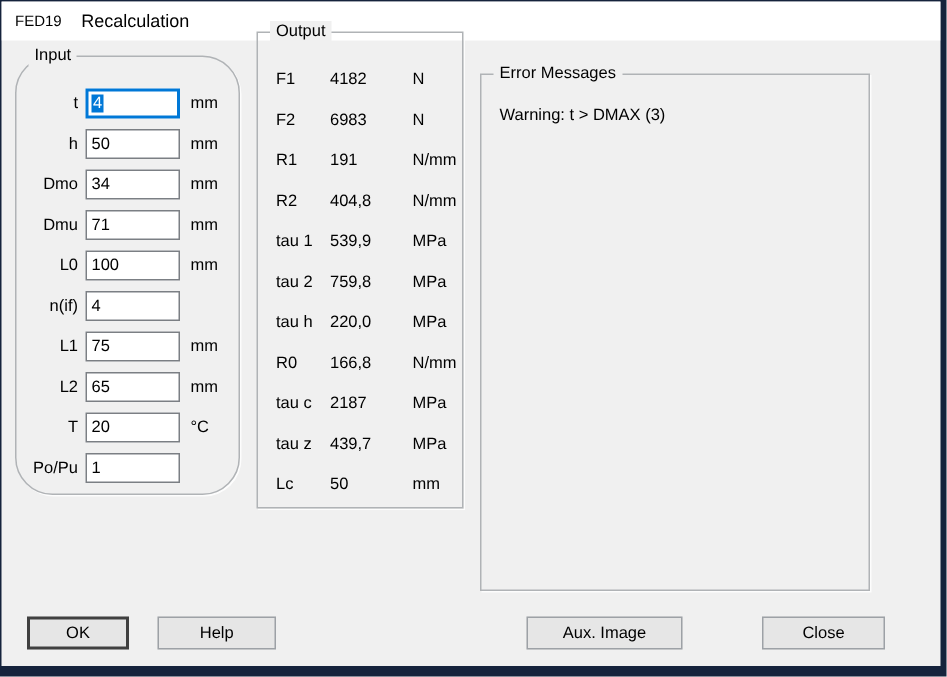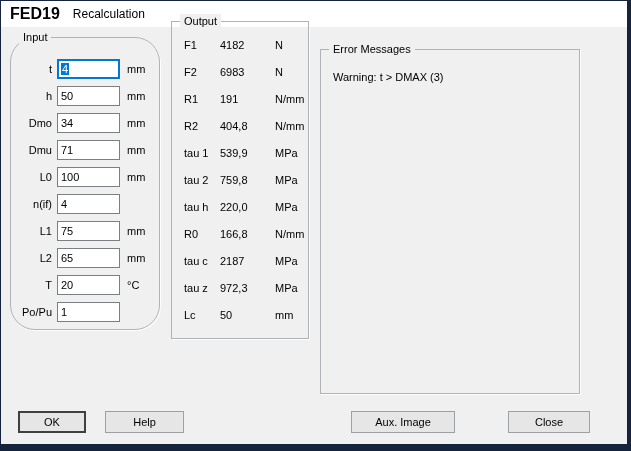--- a/index.html
+++ b/index.html
@@ -13,21 +13,21 @@
     background:#15233c; overflow:hidden;
   }
   .window {
     position:absolute; left:1px; top:1px; width:626px; height:443px;
     background:#f0f0f0; overflow:hidden;
   }
   .titlebar {
     position:absolute; left:0; top:0; width:626px; height:26px;
     background:#ffffff; display:flex; align-items:center;
   }
-  .titlebar .t-app { margin-left:9px; font-size:16px;font-weight:bold; }
+  .titlebar .t-app { margin-left:9px; font-size:10px; }
   .titlebar .t-doc { margin-left:13px; font-size:12px; }
   .groupbox {
     position:absolute; border:1px solid #b0b3b6;
     box-shadow:1px 1px 0 rgba(255,255,255,.85);
   }
   .gb-input  { left:9px;   top:36px; width:150px; height:293px;border-radius:25px; }
   .gb-output { left:170px; top:20px; width:138px; height:318px; }
   .gb-error  { left:319px; top:48px; width:260px; height:345px; }
   .gb-label {
     position:absolute; top:-8px; left:8px; background:#f0f0f0;
@@ -41,21 +41,21 @@
   .textbox {
     width:63px; height:20px; background:#fff; border:1px solid #7b7f84;
     display:flex; align-items:center; padding-left:3px; overflow:hidden;
   }
   .textbox.focused { border:2px solid #0078d7; padding-left:2px; }
   .textbox.focused .tb-value { background:#0078d7; color:#fff; padding:0 1px; }
   .in-unit { margin-left:7px; white-space:nowrap; }
   
   .out-rows { position:absolute; left:0; top:17px; right:0;
     display:flex; flex-direction:column; }
-  .out-row { height:27px; display:flex; }
+  .out-row { height:27px; display:flex; align-items:center; }
   .out-name  { margin-left:12px; width:36px; white-space:nowrap; }
   .out-value { width:55px; white-space:nowrap; }
   .out-unit  { white-space:nowrap; }
   
   .err-rows { position:absolute; left:12px; top:20px; right:6px; }
   .err-row { line-height:14px; margin-bottom:18px; white-space:nowrap; }
   
   .btn {
     position:absolute; top:410px; height:22px;
     background:#e6e6e6; border:1px solid #9da1a6;
@@ -219,21 +219,21 @@
           </div>
 
           <div class="out-row">
             <span class="out-name">tau c</span>
             <span class="out-value">2187</span>
             <span class="out-unit">MPa</span>
           </div>
 
           <div class="out-row">
             <span class="out-name">tau z</span>
-            <span class="out-value">972,3</span>
+            <span class="out-value">439,7</span>
             <span class="out-unit">MPa</span>
           </div>
 
           <div class="out-row">
             <span class="out-name">Lc</span>
             <span class="out-value">50</span>
             <span class="out-unit">mm</span>
           </div>
         </div>
     </div>

